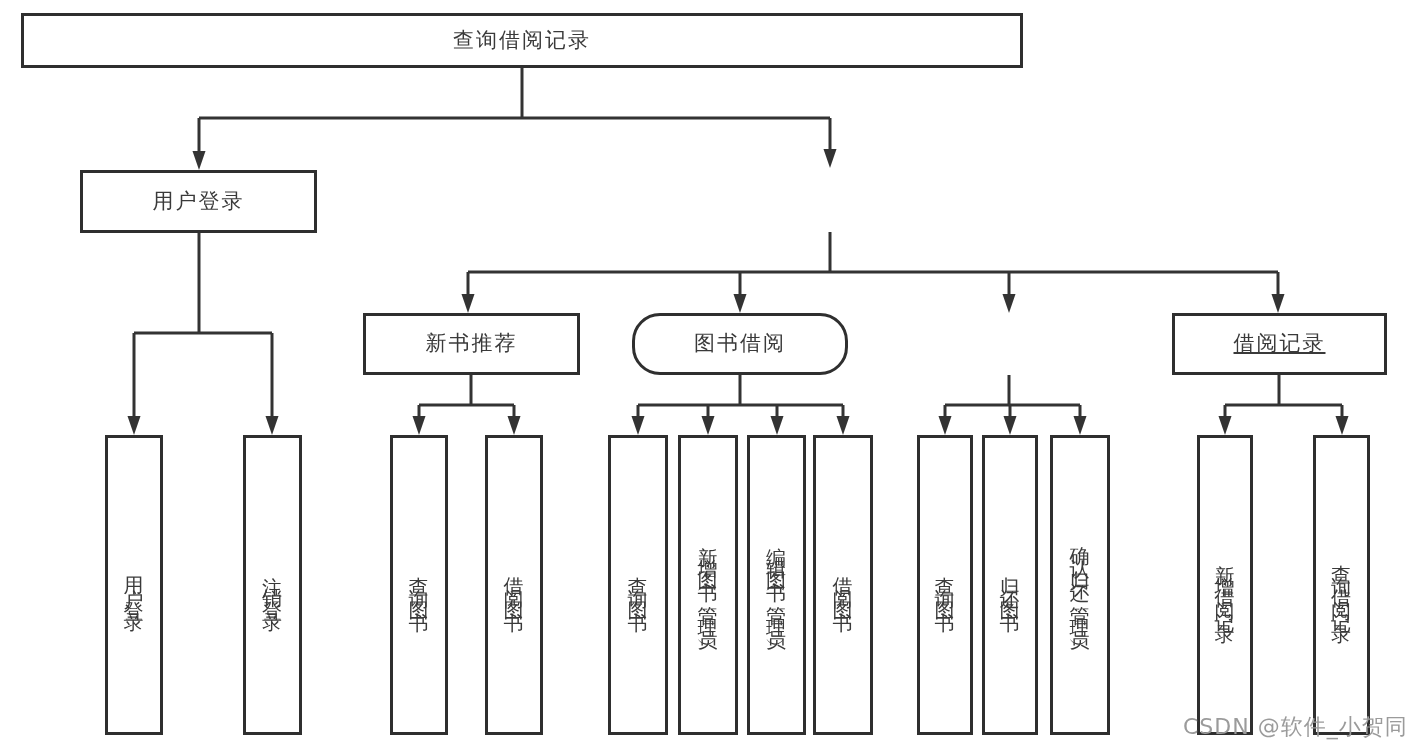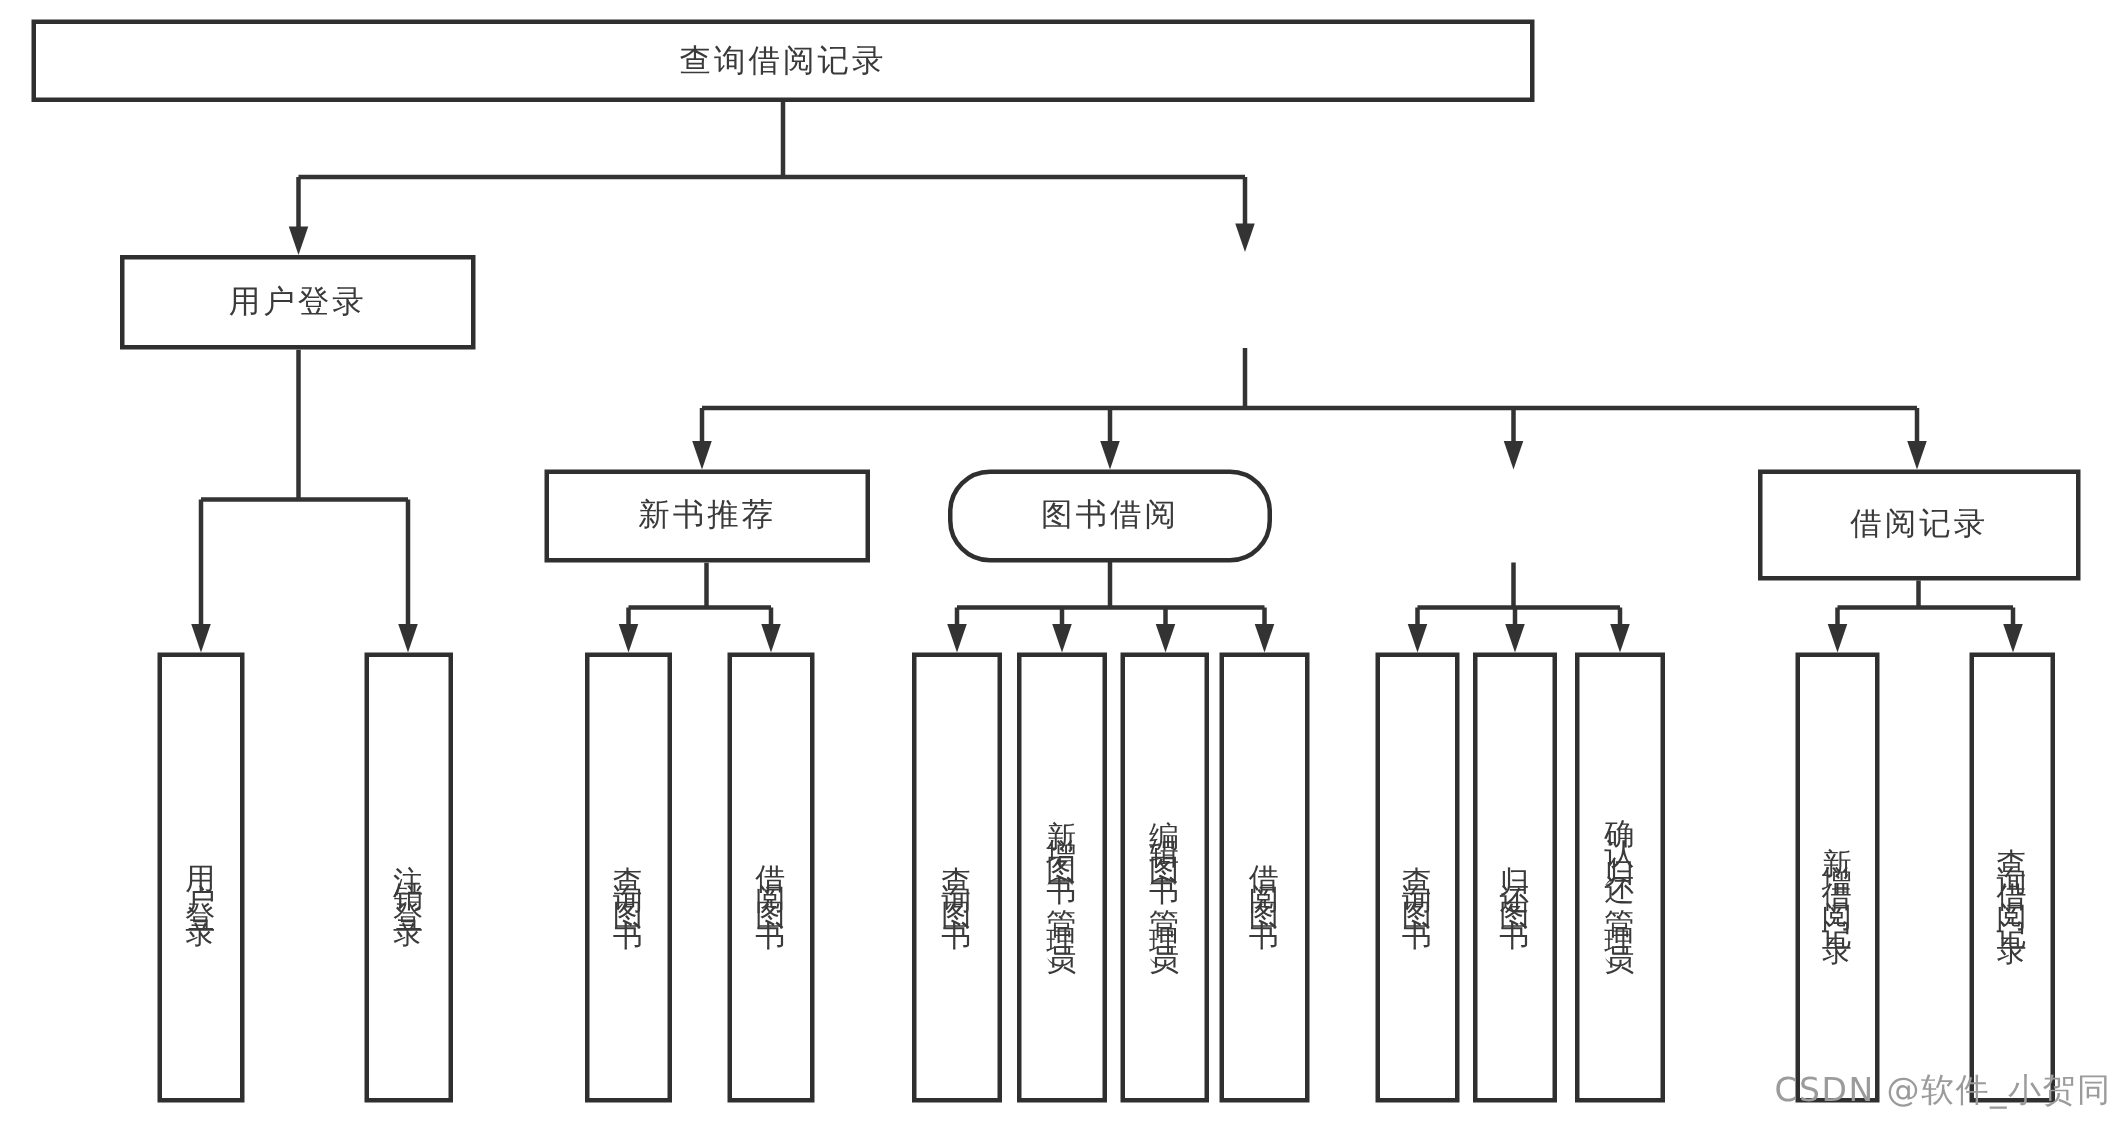--- a/index.html
+++ b/index.html
@@ -121,21 +121,21 @@
       <polygon points="1335.5,416 1348.5,416 1342,435"></polygon>
     </g>
   </svg>
 
   <div class="node" style="left:21px; top:13px; width:1002px; height:55px;">查询借阅记录</div>
 
   <div class="node" style="left:80px; top:170px; width:237px; height:63px;">用户登录</div>
 
   <div class="node" style="left:363px; top:313px; width:217px; height:62px;text-align:center;">新书推荐</div>
   <div class="node" style="left:632px; top:313px; width:216px; height:62px;border-radius:28px;">图书借阅</div>
-  <div class="node" style="left:1172px; top:313px; width:215px; height:74px;">借阅记录</div>
+  <div class="node" style="left:1172px; top:313px; width:215px; height:62px;text-decoration:underline;">借阅记录</div>
 
   <div class="node vnode" style="left:105px; top:435px; width:58px; height:300px;">用户登录</div>
   <div class="node vnode" style="left:243px; top:435px; width:59px; height:300px;">注销登录</div>
 
   <div class="node vnode" style="left:390px; top:435px; width:58px; height:300px;">查询图书</div>
   <div class="node vnode" style="left:485px; top:435px; width:58px; height:300px;">借阅图书</div>
 
   <div class="node vnode" style="left:608px; top:435px; width:60px; height:300px;">查询图书</div>
   <div class="node vnode" style="left:678px; top:435px; width:60px; height:300px;">新增图书（管理员）</div>
   <div class="node vnode" style="left:747px; top:435px; width:59px; height:300px;">编辑图书（管理员）</div>

